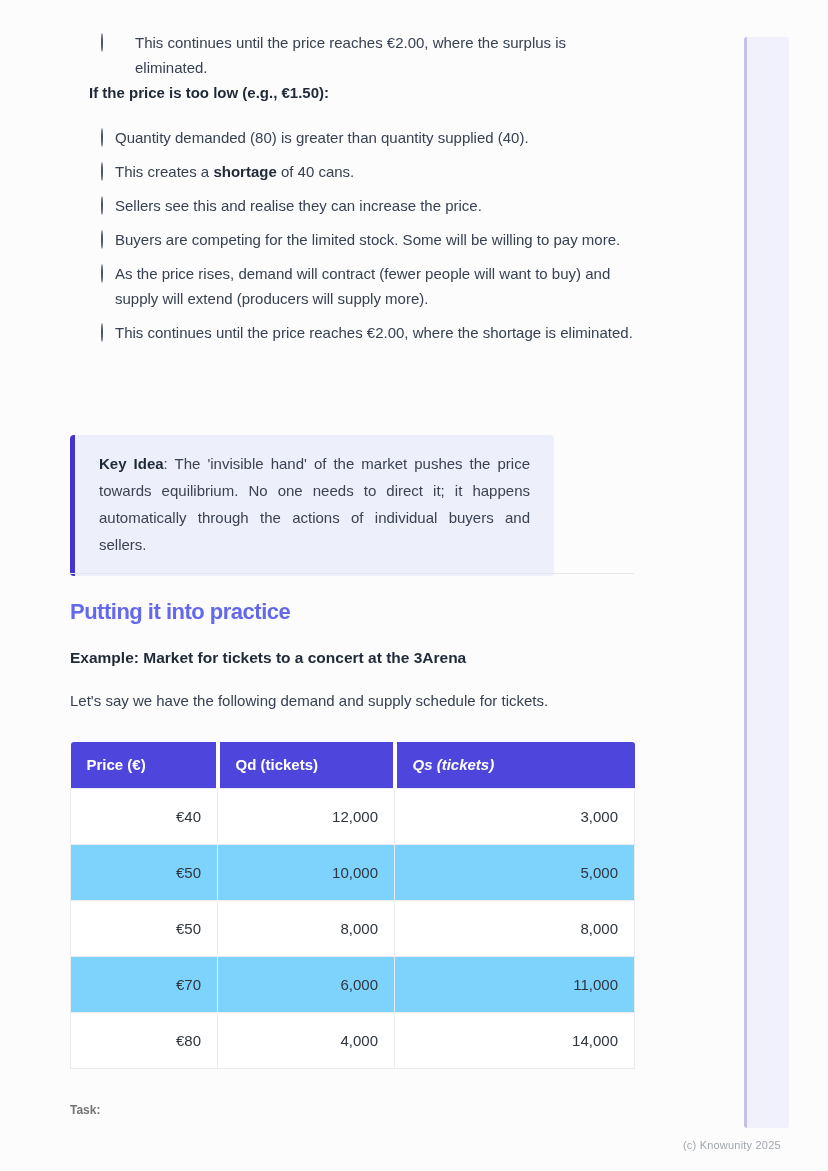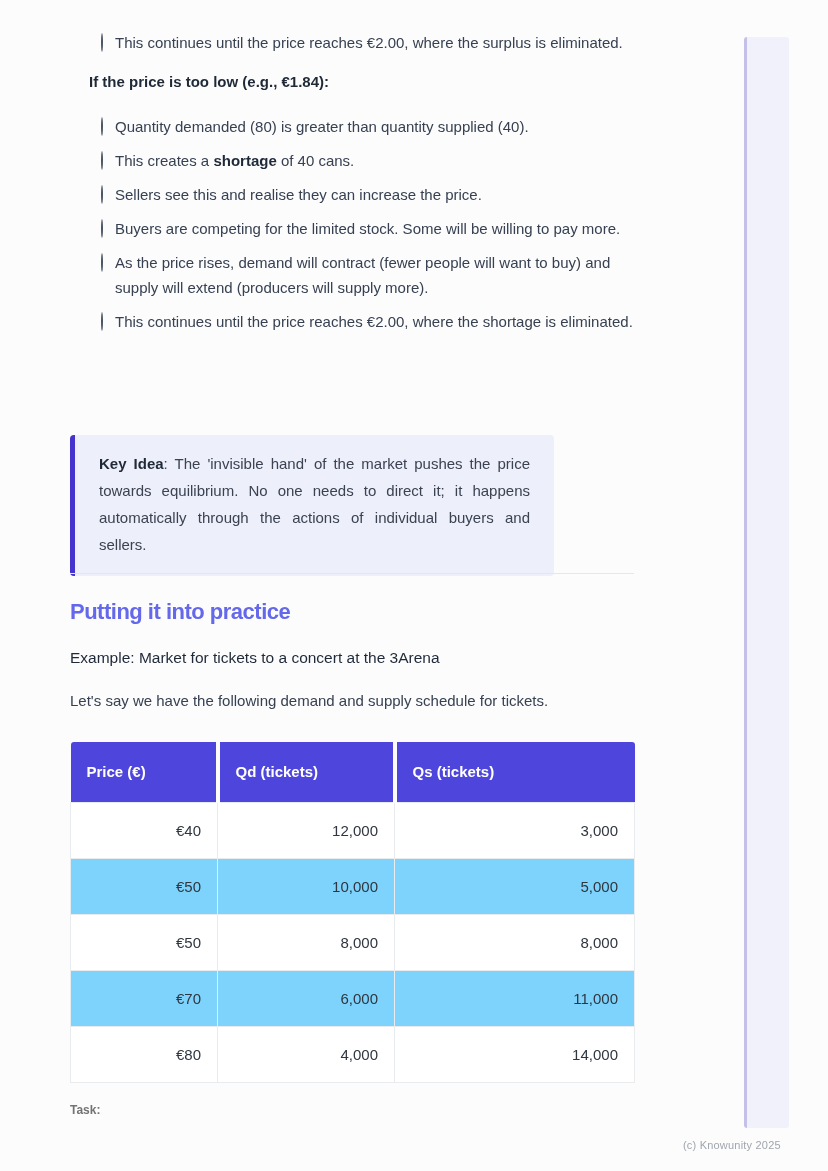--- a/index.html
+++ b/index.html
@@ -16,21 +16,21 @@
   body{
     width:828px;height:1171px;position:relative;overflow:hidden;
     font-family:"Liberation Sans","DejaVu Sans",sans-serif;
     color:var(--body-text);
     font-size:15px;line-height:25px;
   }
   .abs{position:absolute;}
   
   .bullets{left:70px;top:30px;width:564px;}
   .li{display:flex;margin-bottom:9px;}
-  .li.gap-after-first{margin-bottom:14px;}
+  .li.gap-after-first{margin-bottom:0;gap:20px;}
   .li.main-item{margin-bottom:20px;}
   .li .marker-wrap{flex:0 0 auto;display:block;}
   .disc{width:6.5px;height:6.5px;border-radius:50%;background:#1f2937;margin:9px 13px 0 6px;}
   .ring{width:7px;height:7px;border-radius:50%;border:1.6px solid #4b5563;margin:8.5px 12px 0 31px;}
   .li-text{flex:1 1 auto;}
   .li-text b,.li.main-item .li-text{font-weight:700;color:var(--dark-text);}
   
   .callout{
     left:70px;top:435px;width:484px;min-height:113px;
     background:var(--callout-bg);
@@ -41,34 +41,34 @@
   }
   .callout b{color:var(--dark-text);}
   
   .divider{left:70px;top:573px;width:564px;height:1px;background:#e5e7eb;border:none;}
   
   .section-title{
     left:70px;top:596px;width:564px;
     font-size:22px;line-height:32px;font-weight:700;
     letter-spacing:-0.5px;color:var(--accent);
   }
-  .example-heading{left:70px;top:645px;width:564px;font-weight:400;font-size:15.5px;color:var(--dark-text);}
+  .example-heading{left:70px;top:645px;width:564px;font-weight:700;font-size:15.5px;color:var(--dark-text);}
   .intro-line{left:70px;top:688px;width:564px;}
   
   .schedule-table-wrap{left:70px;top:742px;width:564px;}
   table{border-collapse:collapse;width:564px;table-layout:fixed;}
   th{
     background:var(--table-header-bg);color:#ffffff;
     font-weight:600;font-size:15px;text-align:left;
-    height:60px;padding:0 16px;vertical-align:middle;
+    height:46px;padding:0 16px;vertical-align:middle;
     border-right:4px solid #fcfcfd;
   }
   th:last-child{border-right:none;}
   th:first-child{border-top-left-radius:3px;}
-  th:last-child{border-top-right-radius:3px;}
+  th:last-child{border-top-right-radius:3px;font-style:italic;}
   td{
     height:56px;padding:0 16px;vertical-align:middle;
     border:1px solid var(--border-light);
     color:#2f3640;background:#ffffff;font-size:15px;text-align:right;
   }
   tr.alt td{background:#7dd3fc;}
   
   .task-label{left:70px;top:1098px;font-weight:700;font-size:12px;color:#737373;}
   .watermark{left:683px;top:1101px;font-size:11px;line-height:14px;color:#a0a6ad;letter-spacing:0.2px;margin-top:37px;}
   .side-band{
@@ -83,21 +83,21 @@
 
 <div class="abs bullets">
 
   <div class="li gap-after-first">
     <span class="marker-wrap"><span class="ring"></span></span>
     <span class="li-text">This continues until the price reaches €2.00, where the surplus is eliminated.</span>
   </div>
 
   <div class="li main-item">
     <span class="marker-wrap"><span class="disc"></span></span>
-    <span class="li-text">If the price is too low (e.g., €1.84):</span>
+    <span class="li-text">If the price is too low (e.g., €1.50):</span>
   </div>
 
   <div class="li">
     <span class="marker-wrap"><span class="ring"></span></span>
     <span class="li-text">Quantity demanded (80) is greater than quantity supplied (40).</span>
   </div>
 
   <div class="li">
     <span class="marker-wrap"><span class="ring"></span></span>
     <span class="li-text"><span>This creates a </span><b>shortage</b><span> of 40 cans.</span></span>

